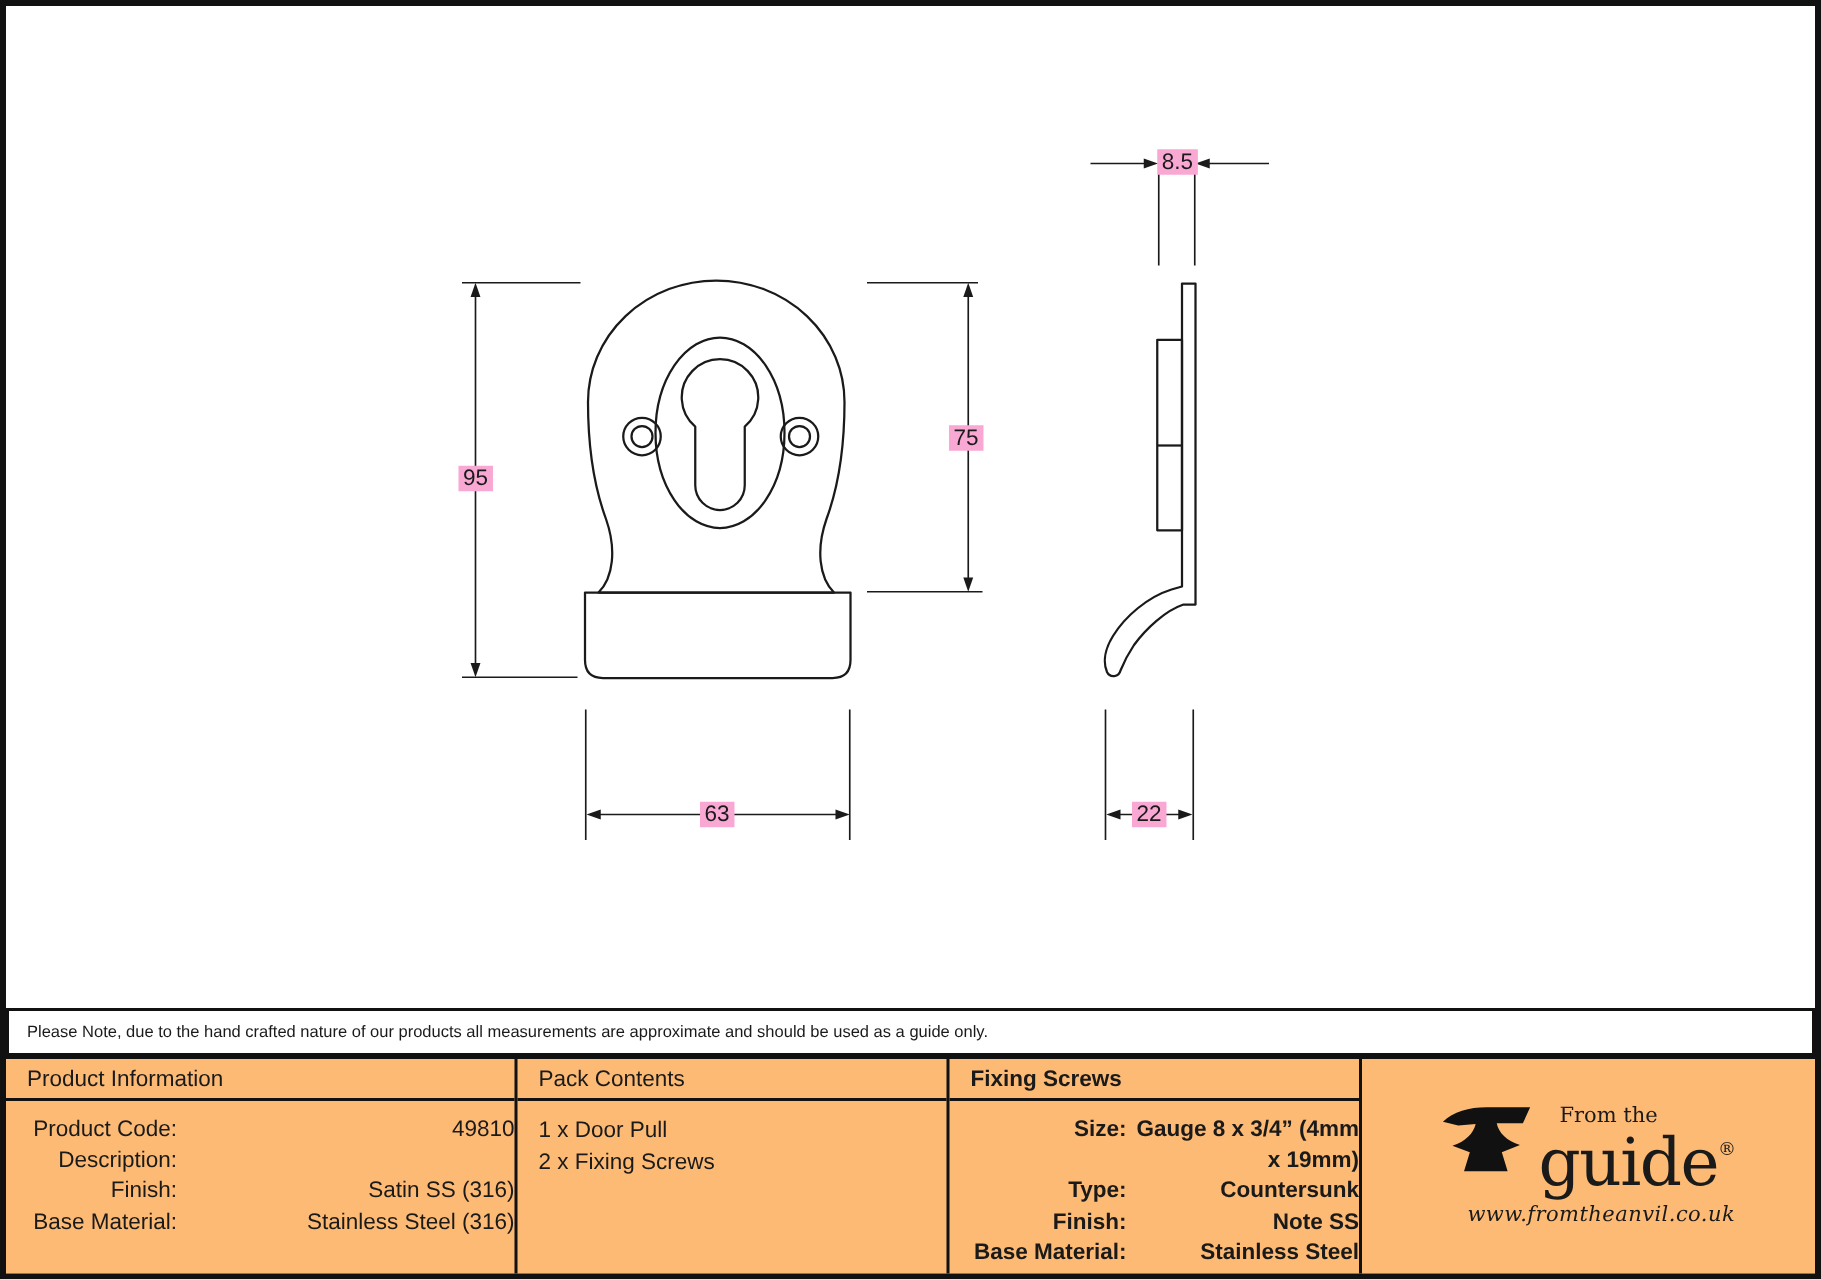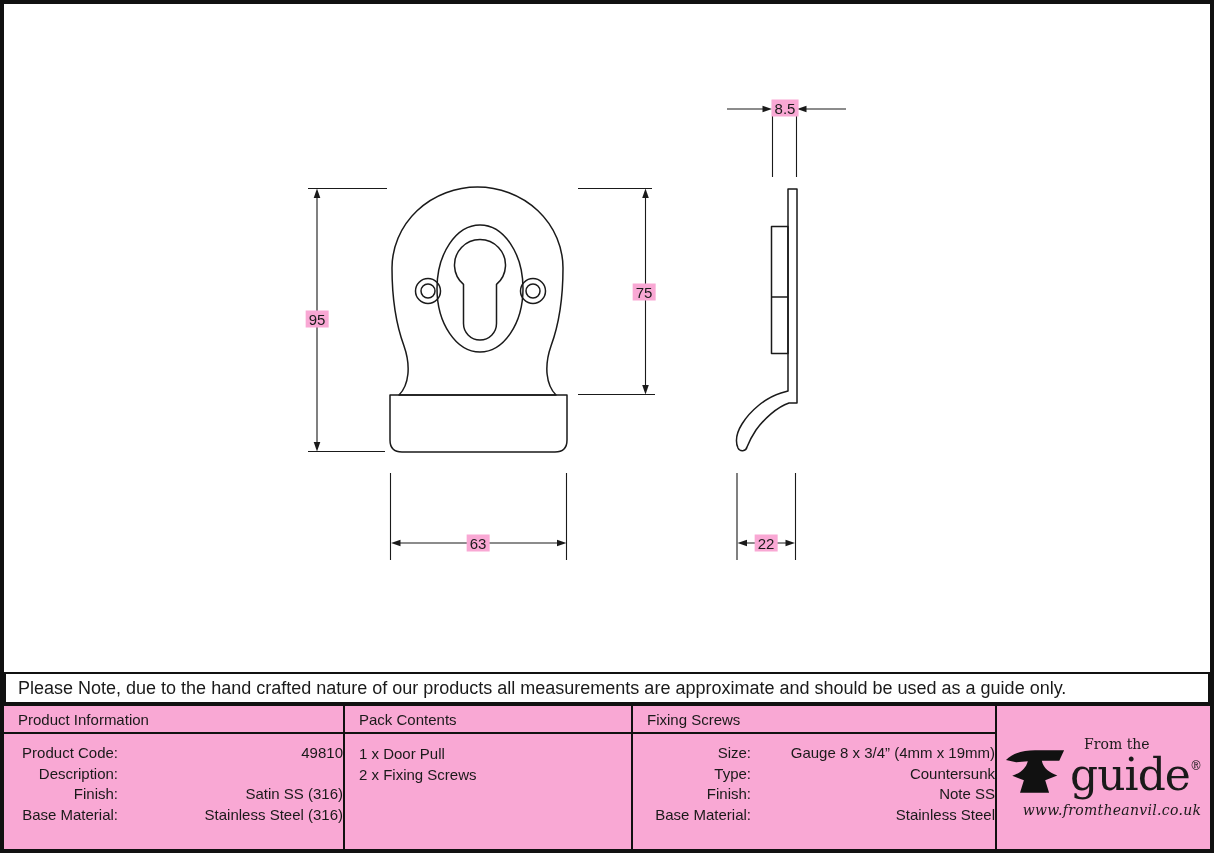--- a/index.html
+++ b/index.html
@@ -3,34 +3,34 @@
 <meta charset="utf-8">
 <style>
   html,body{margin:0;padding:0;background:#fff;}
   #page{position:relative;width:1214px;height:853px;background:#ffffff;overflow:hidden;
         font-family:"Liberation Sans",sans-serif;color:#1a1a1a;}
   #frame{position:absolute;inset:0;border:4px solid #111;pointer-events:none;z-index:5;}
   #drawing-svg{position:absolute;left:0;top:0;}
   .dim-label{position:absolute;transform:translate(-50%,-50%);background:#f9a8d4;
              padding:0 3px;font-size:15px;line-height:17px;z-index:2;}
   #note-bar{position:absolute;left:4px;right:4px;top:672px;height:32px;border:2px solid #111;
-            box-sizing:border-box;display:flex;align-items:center;padding-left:12px;font-size:18px;background:#fff;}
+            box-sizing:border-box;display:flex;align-items:center;padding-left:12px;font-size:11px;background:#fff;}
   #spec-table{position:absolute;left:4px;top:704px;right:4px;bottom:4px;display:flex;
-              box-sizing:border-box;border-top:2px solid #111;background:#f9a8d4;}
+              box-sizing:border-box;border-top:2px solid #111;background:#fdba74;}
   .col{box-sizing:border-box;border-right:2px solid #111;}
   .col.no-right{border-right:none;}
   .col-header{height:28px;box-sizing:border-box;border-bottom:2px solid #111;display:flex;
               align-items:center;padding-left:14px;font-size:15px;}
   .col-body{padding:9px 0 0 14px;font-size:15px;}
   .kv{display:grid;grid-template-columns:100px 1fr;line-height:20.5px;text-align:right;}
   .kv.wide{grid-template-columns:104px 1fr;}
   .pack-item{line-height:21px;}
   #logo-cell{flex:1;box-sizing:border-box;border-left:2px solid #111;display:flex;
              flex-direction:column;align-items:center;justify-content:center;}
-  .logo-row{display:flex;align-items:flex-end;}
+  .logo-row{display:flex;align-items:flex-start;}
   .logo-stack{margin-left:3px;font-family:"DejaVu Serif",serif;}
   .from-the{display:block;font-size:14px;line-height:14px;padding-left:14px;}
   .nvil{font-size:44px;line-height:30px;letter-spacing:-1px;}
   .nvil sup{font-size:12px;vertical-align:20px;letter-spacing:0;}
   .logo-url{font-family:"DejaVu Serif",serif;font-style:italic;font-size:14px;margin-top:8px;letter-spacing:0.3px;margin-left:17px;}
 </style>
 </head>
 <body>
 
 <div id="page">
@@ -110,21 +110,21 @@
     </div>
 
     <div class="col" style="width:288px;">
       <div class="col-header">Pack Contents</div>
       <div class="col-body" style="">
         <div class="pack-item">1 x Door Pull</div>
         <div class="pack-item">2 x Fixing Screws</div>
       </div>
     </div>
 
-    <div class="col no-right" style="width:362px;">
+    <div class="col no-right" style="width:273px;font-weight:bold;">
       <div class="col-header">Fixing Screws</div>
       <div class="col-body">
         <div class="kv wide">
           <span>Size:</span>
           <span>Gauge 8 x 3/4” (4mm x 19mm)</span>
         </div>
         <div class="kv wide">
           <span>Type:</span>
           <span>Countersunk</span>
         </div>

